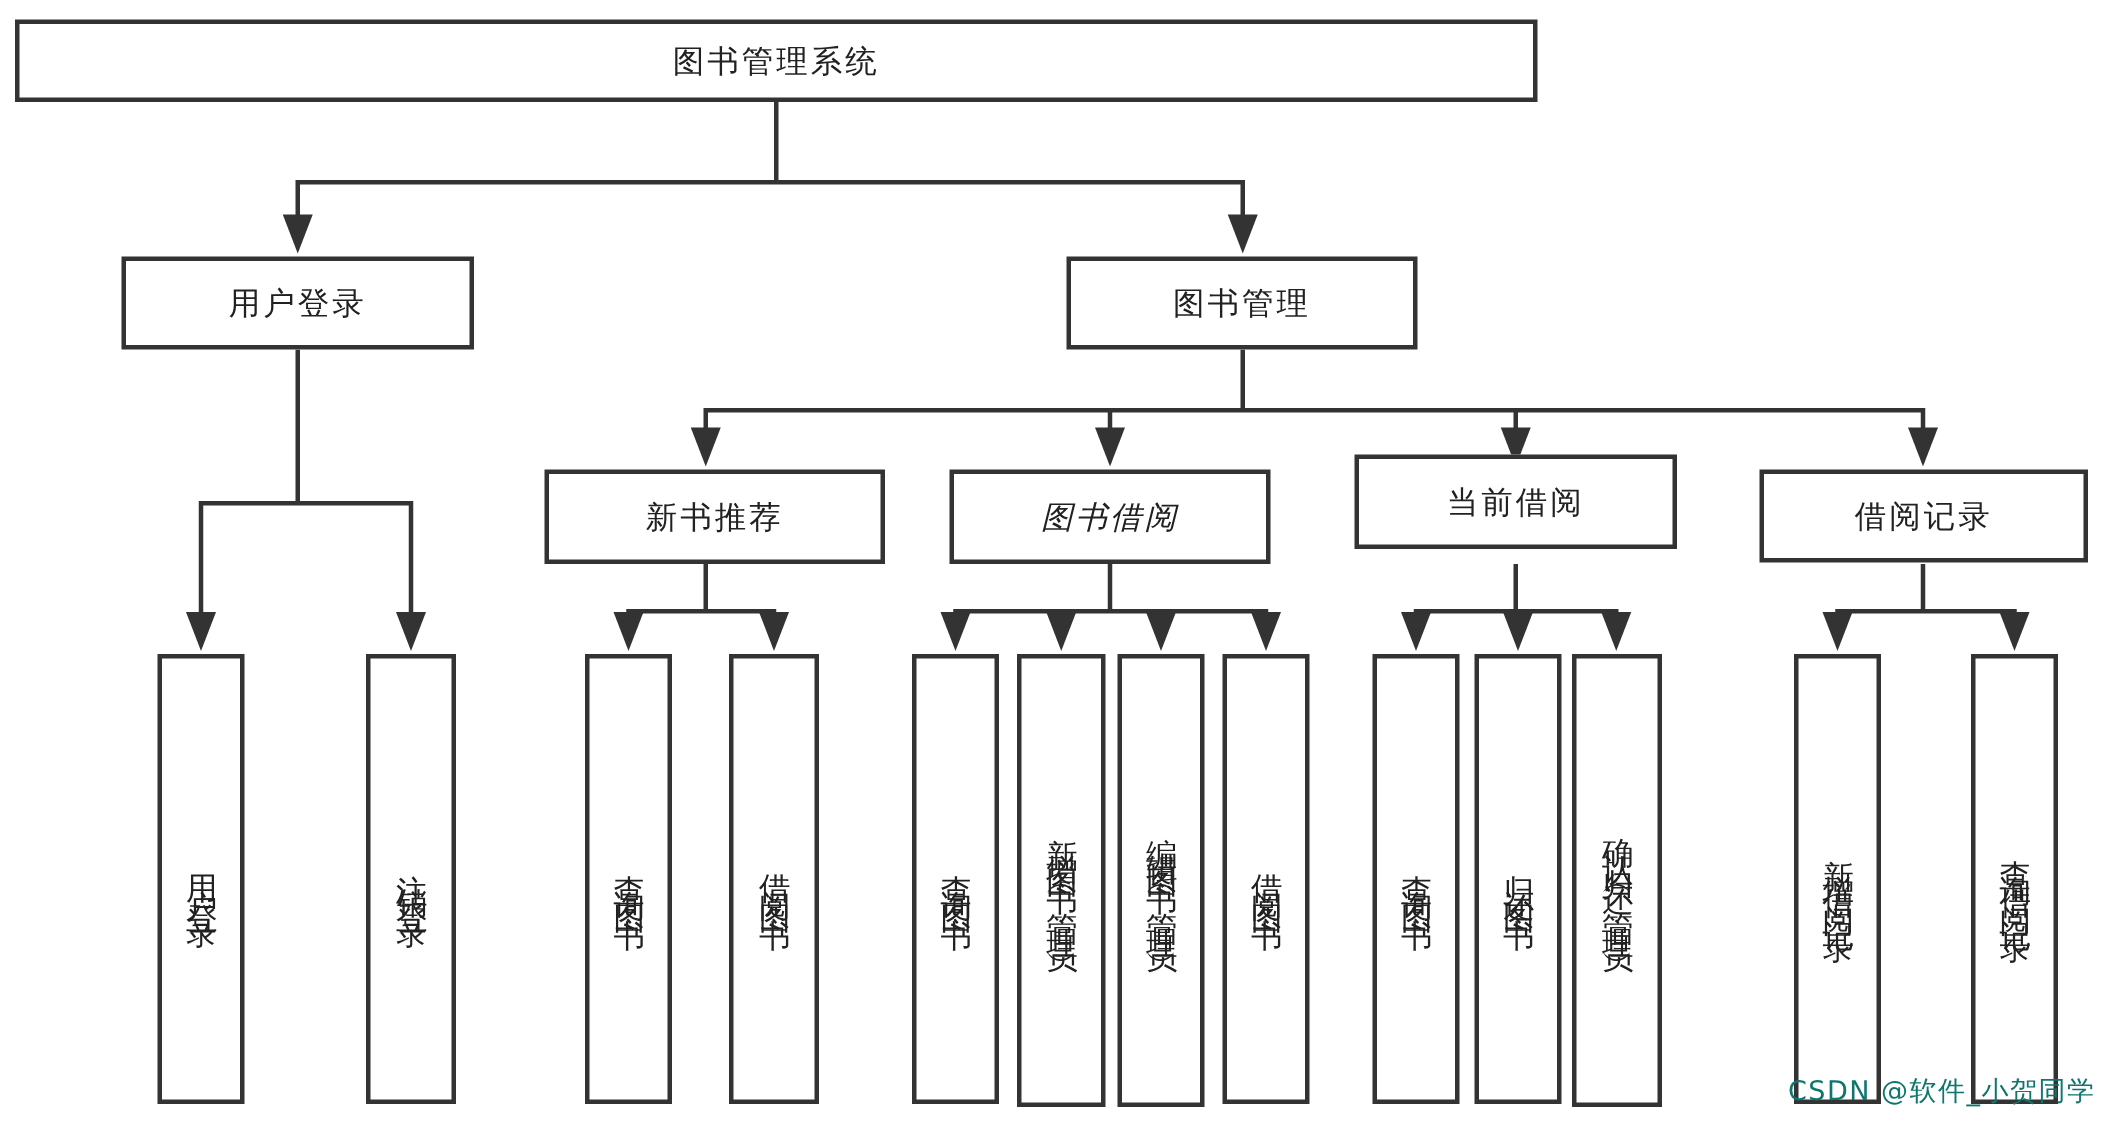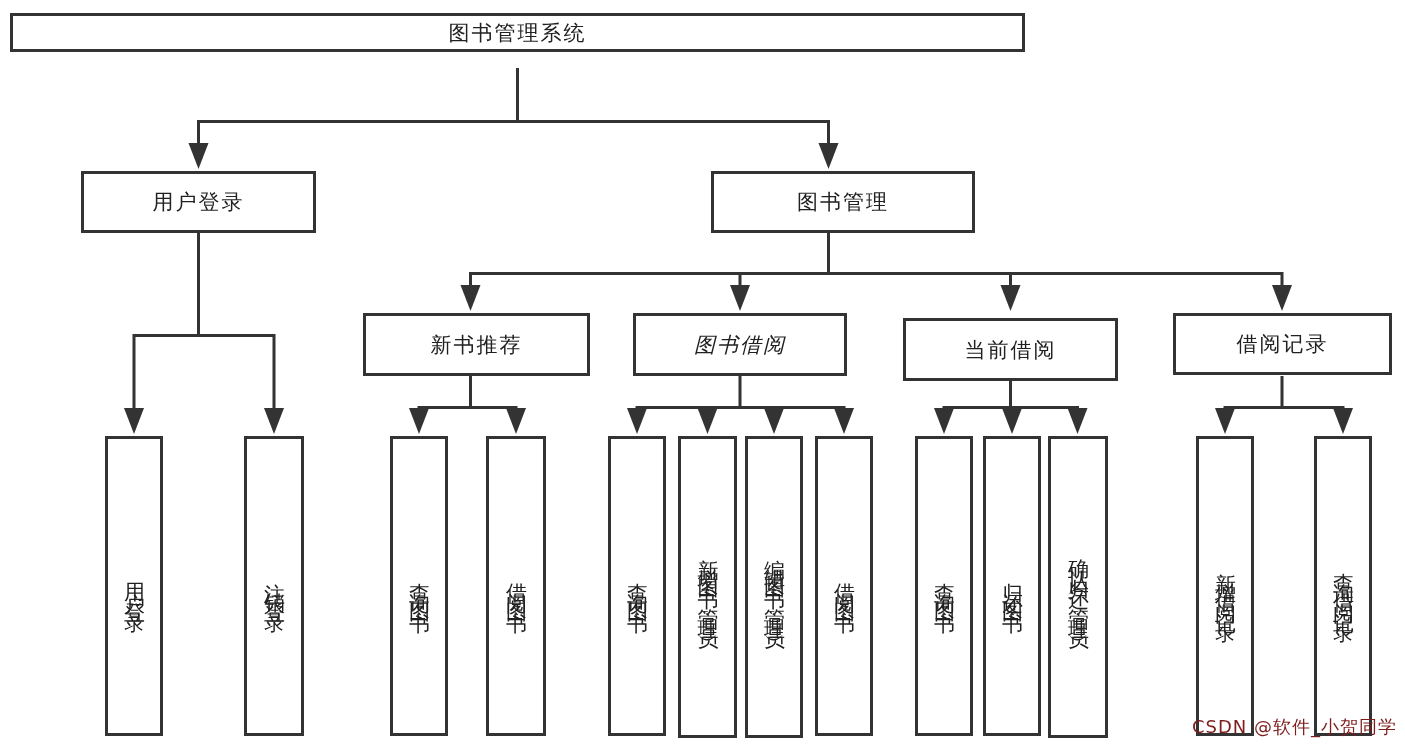--- a/index.html
+++ b/index.html
@@ -33,21 +33,21 @@
     font-size: 21px;
     letter-spacing: 10px;
     line-height: 1;
   }
   .watermark {
     position: absolute;
     right: 8px;
     bottom: 8px;
     font-size: 18px;
     letter-spacing: 1px;
-    color: #7f1d1d;
+    color: #0f766e;
     z-index: 2;
     white-space: nowrap;
   }
 </style>
 </head>
 <body>
 
 <div class="canvas">
 
   <svg width="1405" height="747" viewBox="0 0 1405 747">
@@ -83,38 +83,38 @@
       <polygon points="764,408 784,408 774,434"></polygon>
       <polygon points="834,408 854,408 844,434"></polygon>
       <polygon points="934,408 954,408 944,434"></polygon>
       <polygon points="1002,408 1022,408 1012,434"></polygon>
       <polygon points="1067.5,408 1087.5,408 1077.5,434"></polygon>
       <polygon points="1215,408 1235,408 1225,434"></polygon>
       <polygon points="1333,408 1353,408 1343,434"></polygon>
     </g>
   </svg>
 
-  <div class="box h" style="left:10px; top:13px; width:1015px; height:39px;">
+  <div class="box h" style="left:10px; top:13px; width:1015px; height:55px;">
     <span>图书管理系统</span>
   </div>
 
   <div class="box h" style="left:81px; top:171px; width:235px; height:62px;">
     <span>用户登录</span>
   </div>
-  <div class="box h" style="left:711px; top:171px; width:264px; height:62px;">
+  <div class="box h" style="left:711px; top:171px; width:234px; height:62px;">
     <span>图书管理</span>
   </div>
 
   <div class="box h" style="left:363px; top:313px; width:227px; height:63px;">
     <span>新书推荐</span>
   </div>
   <div class="box h" style="left:633px; top:313px; width:214px; height:63px;font-style:italic;">
     <span>图书借阅</span>
   </div>
-  <div class="box h" style="left:903px; top:318px; width:215px; height:63px;">
+  <div class="box h" style="left:903px; top:303px; width:215px; height:63px;">
     <span>当前借阅</span>
   </div>
   <div class="box h" style="left:1173px; top:313px; width:219px; height:62px;">
     <span>借阅记录</span>
   </div>
 
   <div class="box v" style="left:105px; top:436px; width:58px; height:300px;">
     <span>用户登录</span>
   </div>
   <div class="box v" style="left:244px; top:436px; width:60px; height:300px;">

